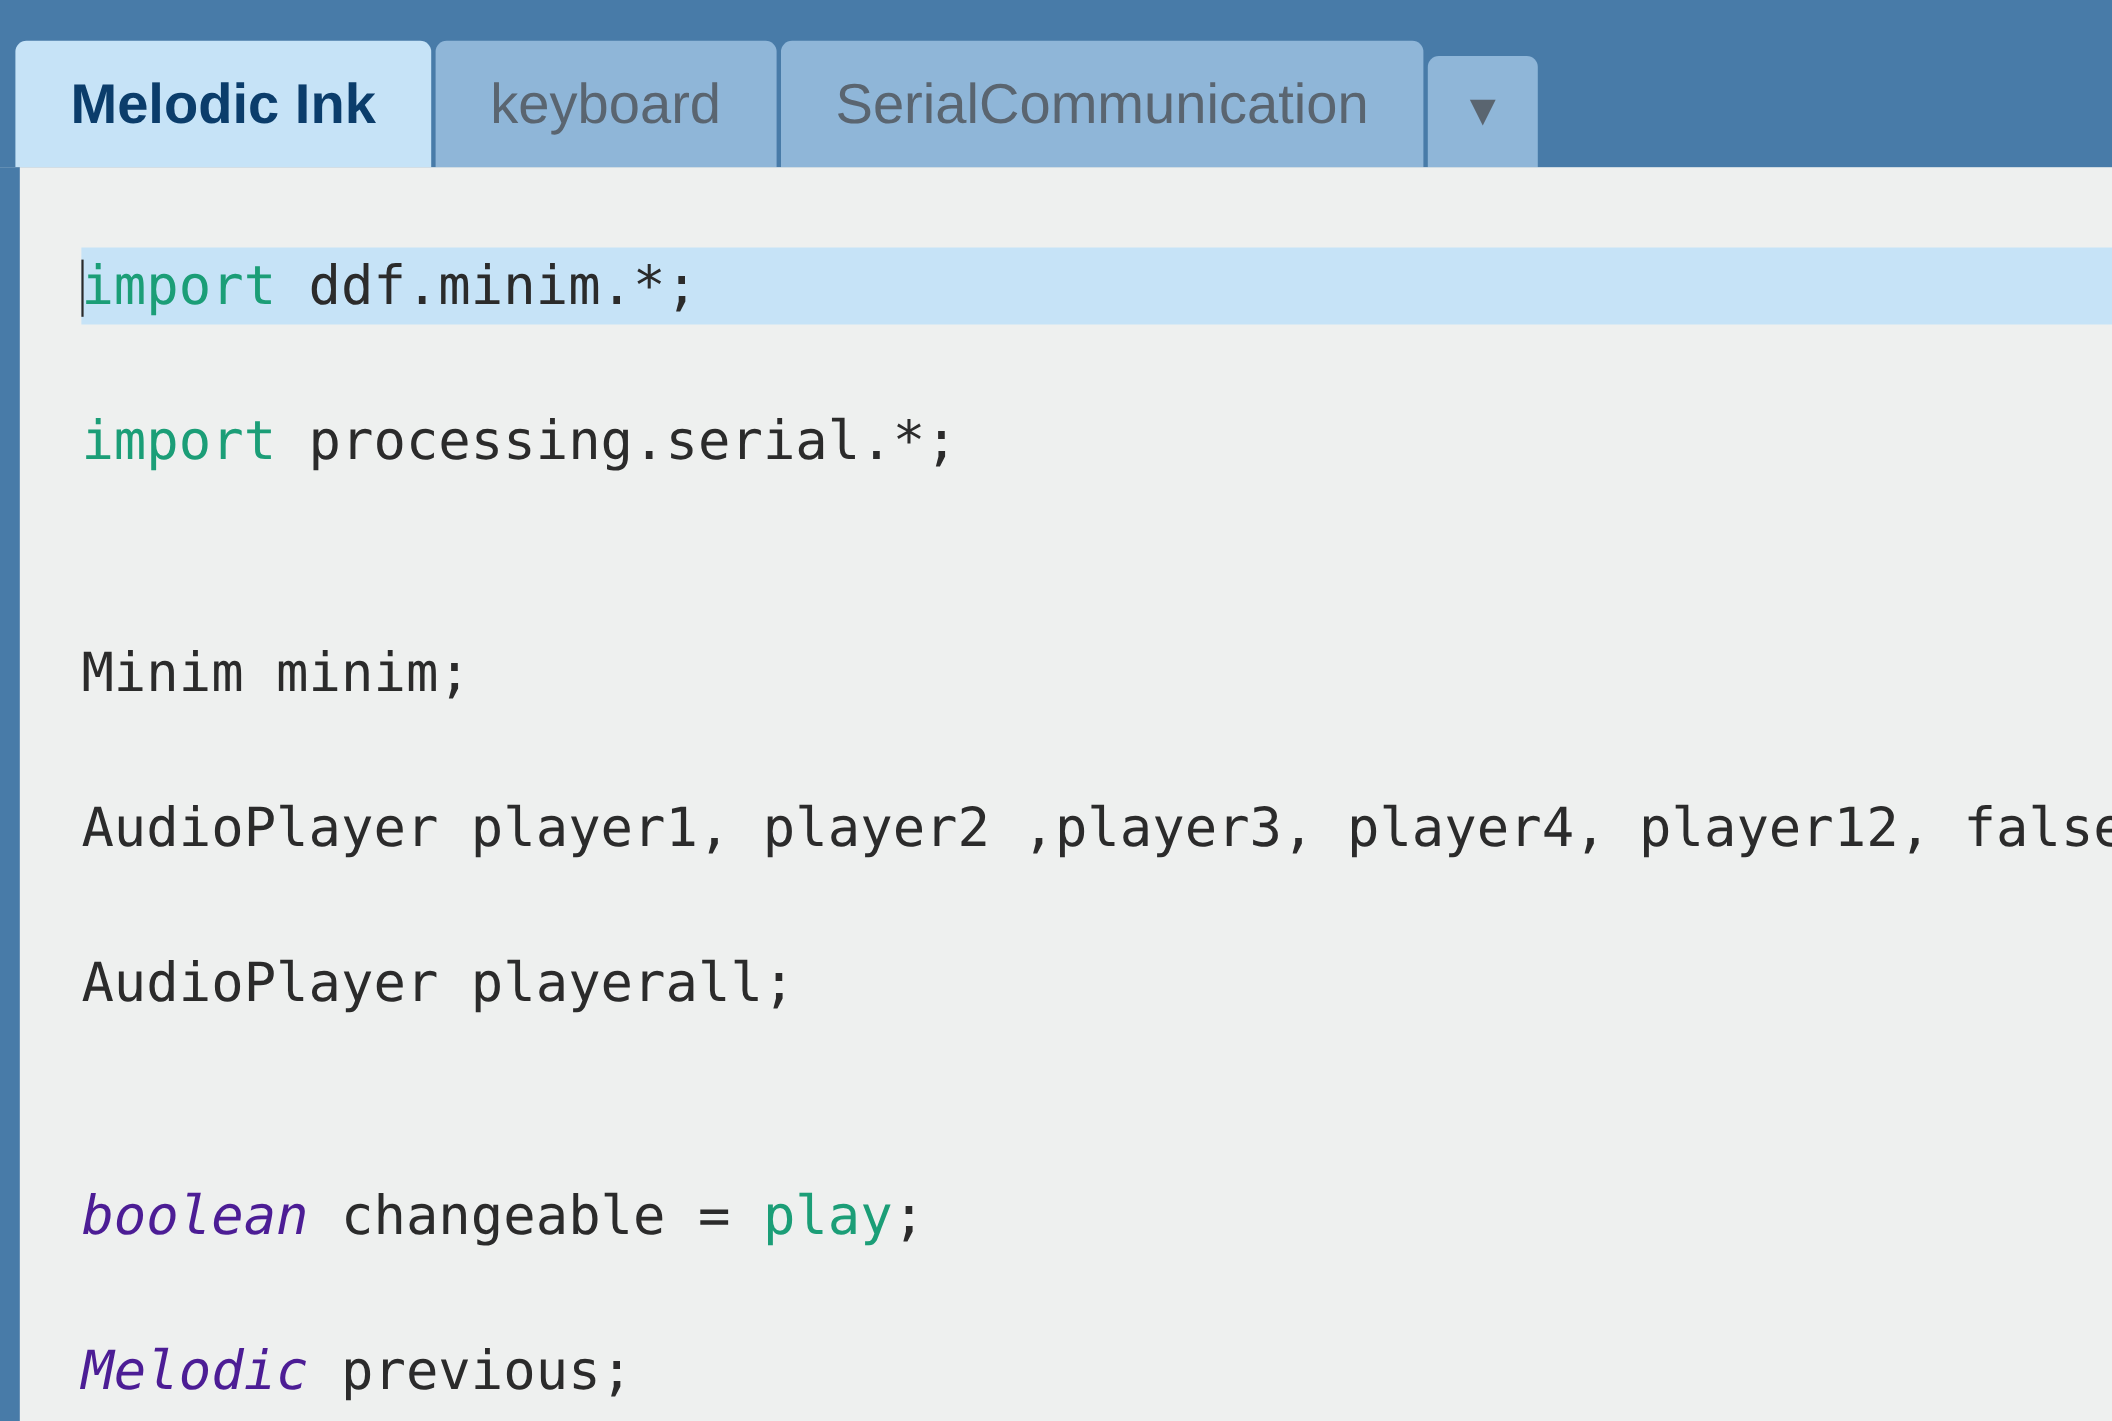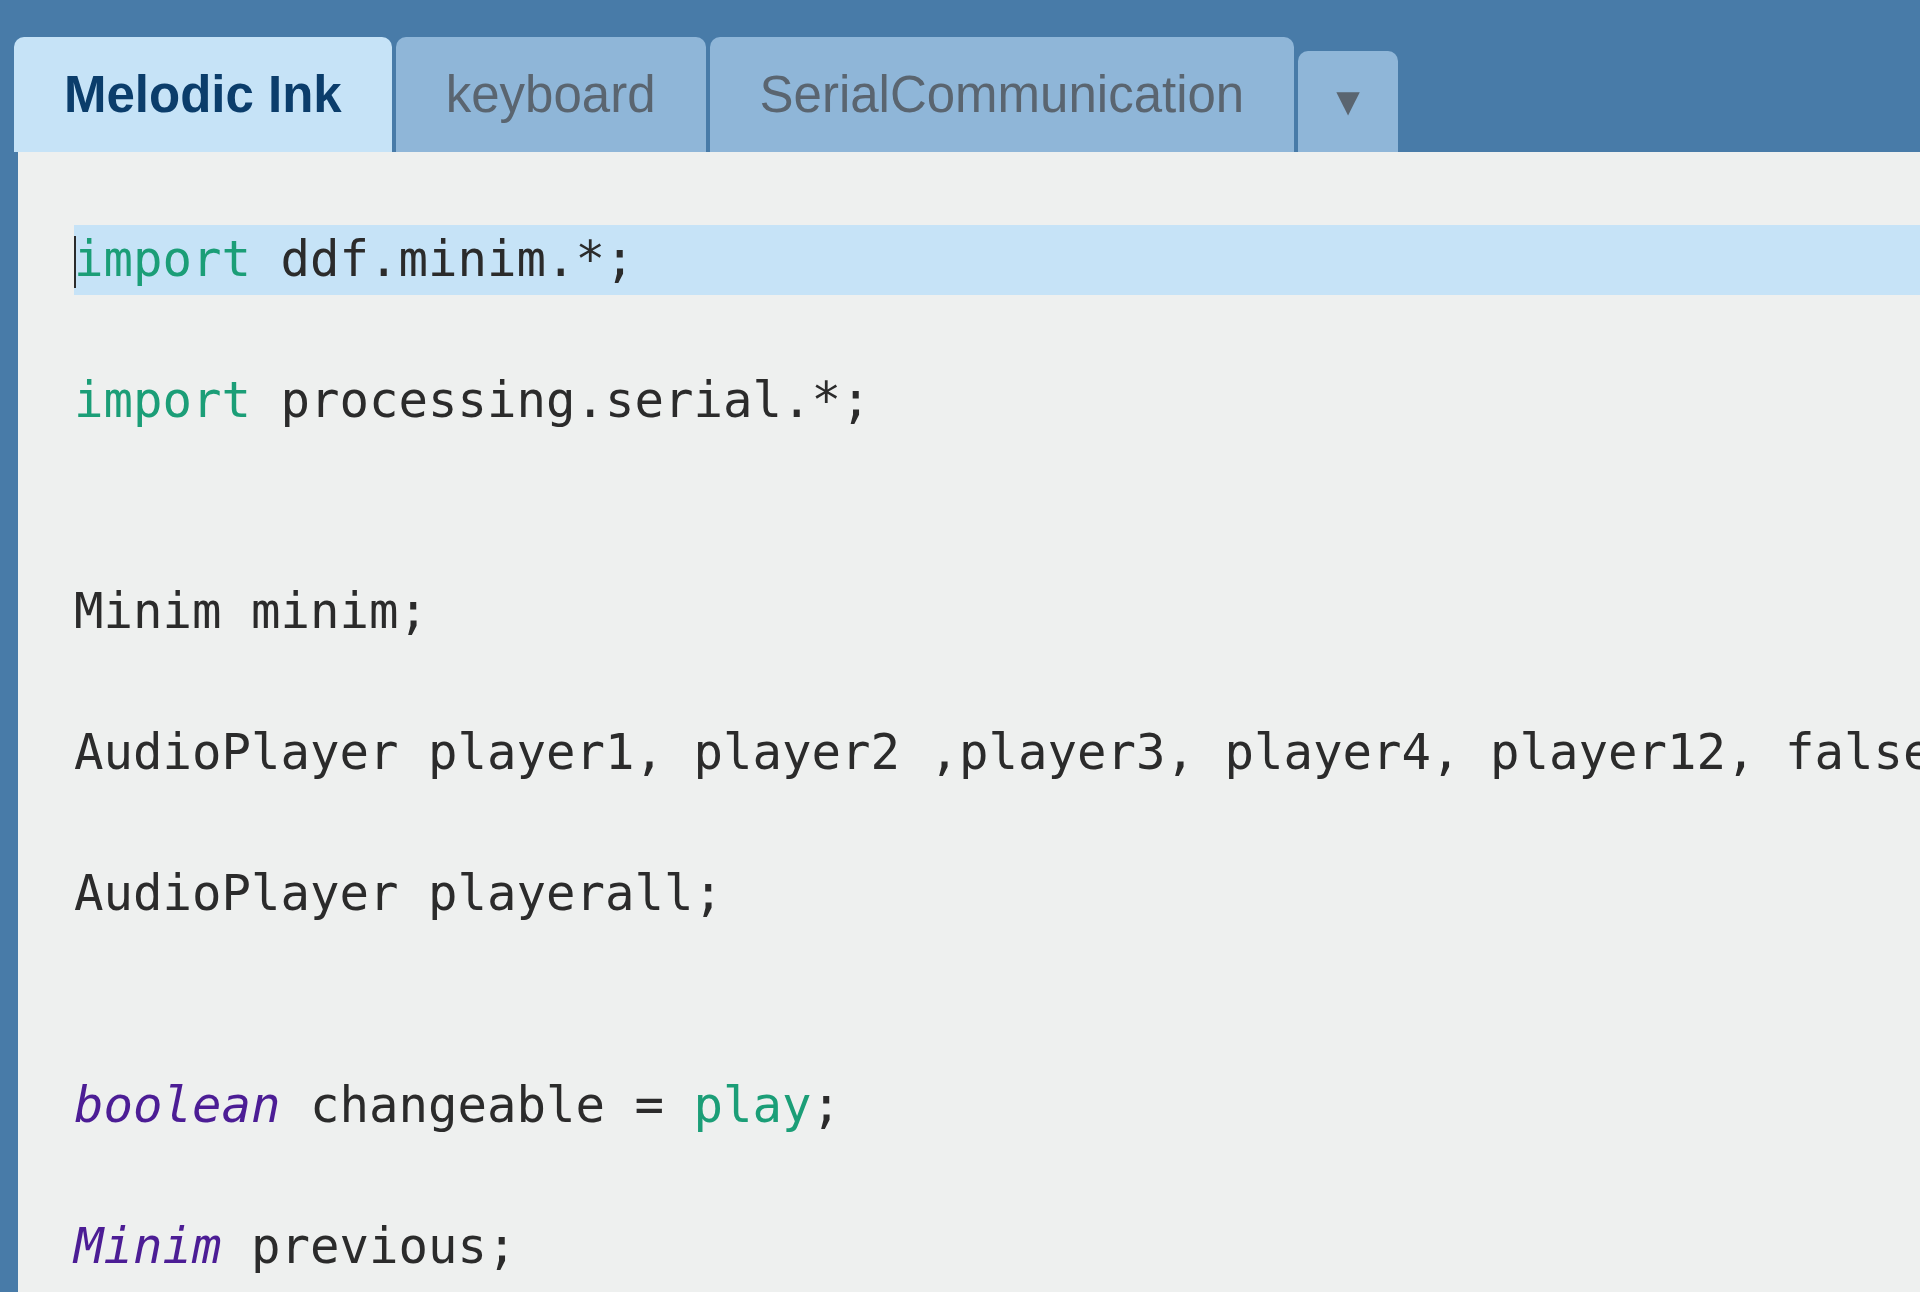--- a/index.html
+++ b/index.html
@@ -107,21 +107,21 @@
   <div class="editor-area">
     <div class="code">
 <span class="line highlighted"><span class="caret"></span><span class="kw-import">import</span><span> ddf.minim.*;</span></span>
 <span class="line"><span class="kw-import">import</span><span> processing.serial.*;</span></span>
 <span class="line"></span>
 <span class="line">Minim minim;</span>
 <span class="line">AudioPlayer player1, player2 ,player3, player4, player12, false</span>
 <span class="line">AudioPlayer playerall;</span>
 <span class="line"></span>
 <span class="line"><span class="kw-type">boolean</span><span> changeable = </span><span class="kw-bool">play</span><span>;</span></span>
-<span class="line"><span class="kw-type">Minim</span><span> previous;</span></span>
+<span class="line"><span class="kw-type">Melodic</span><span> previous;</span></span>
 
 <span class="line"></span>
 
 
 <span class="line"></span>
 
 
     </div>
   </div>
 

